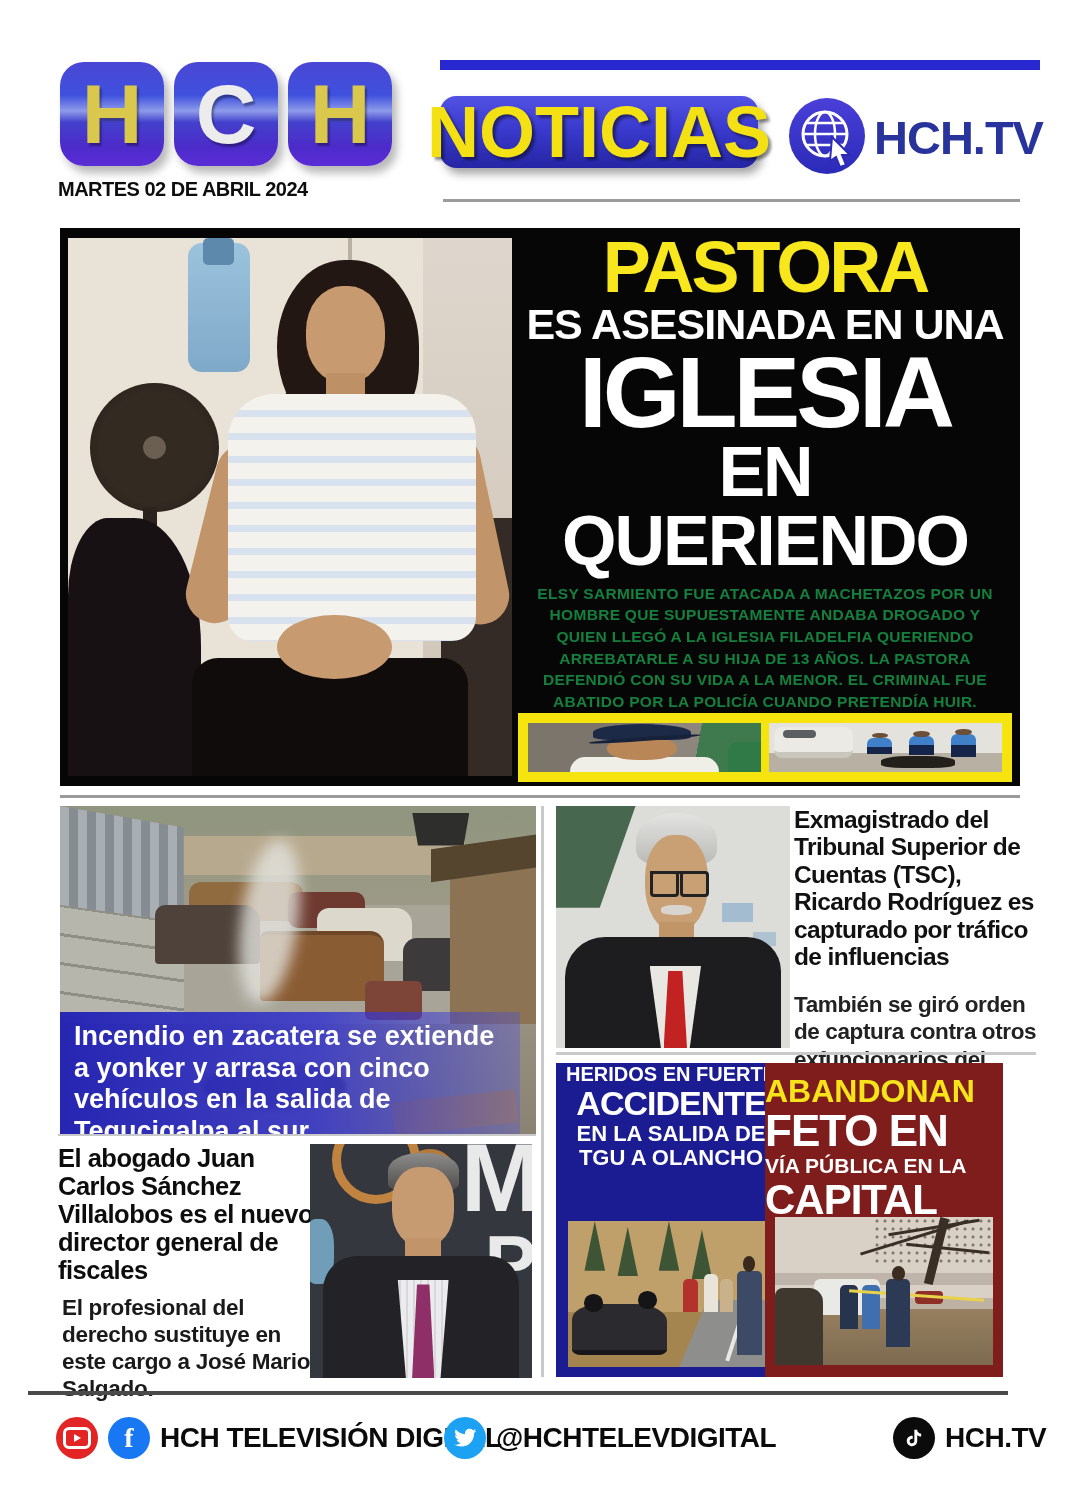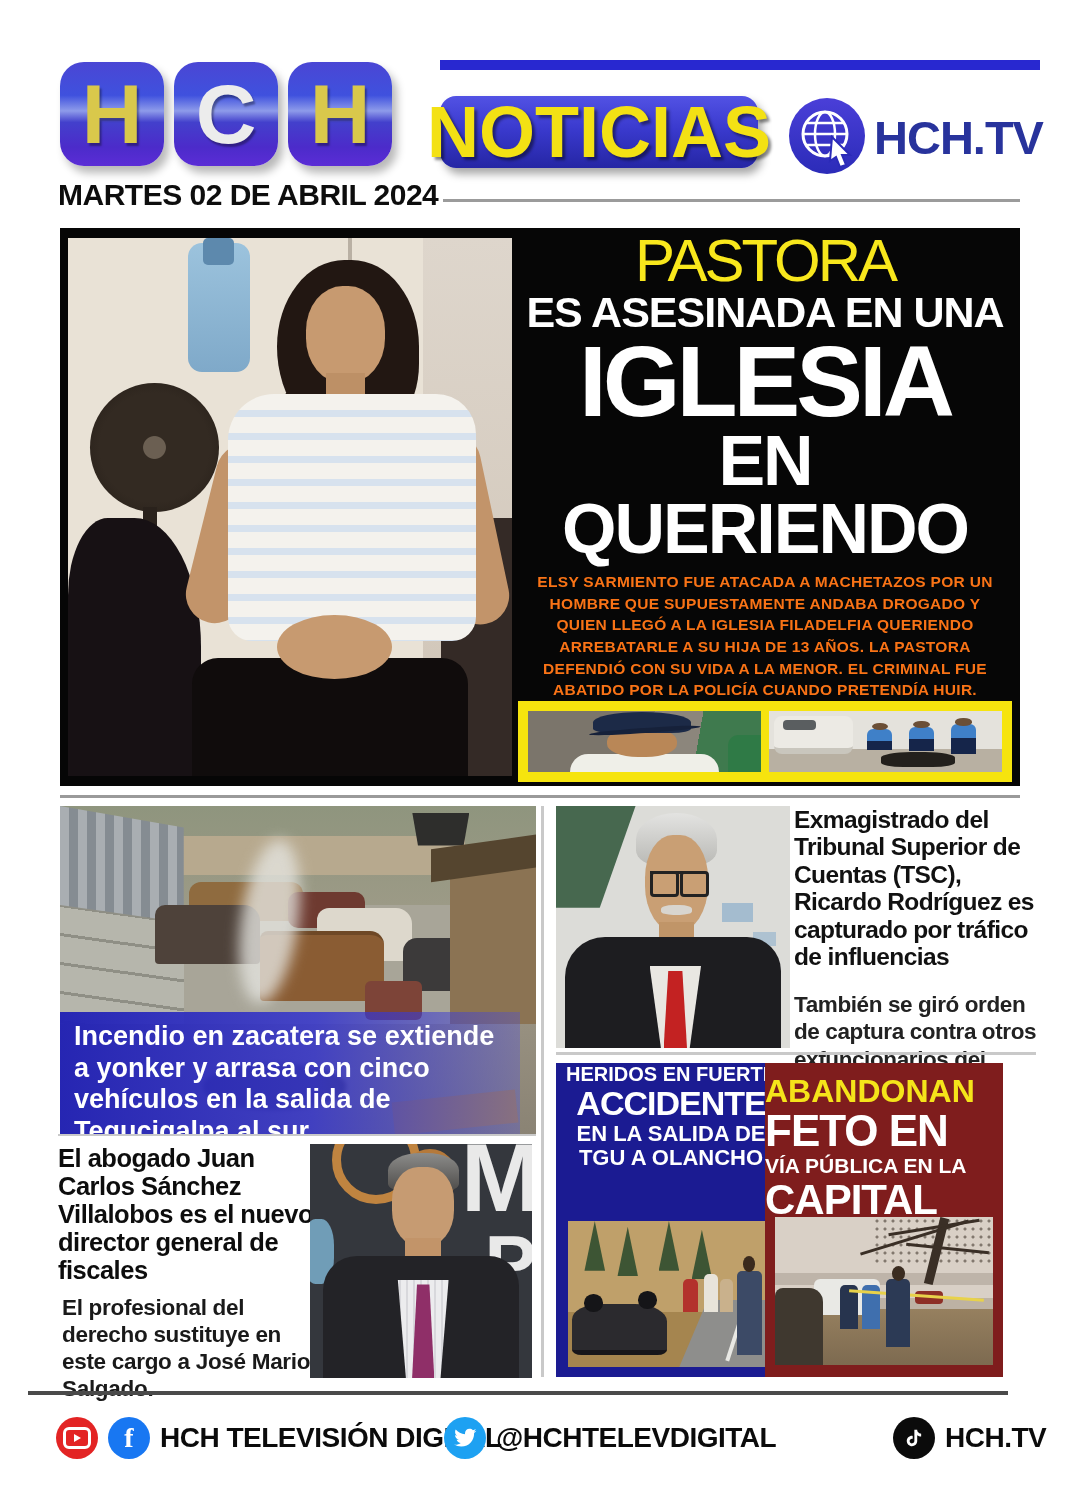--- a/index.html
+++ b/index.html
@@ -8,38 +8,38 @@
   .abs{position:absolute;}
 
   
   .logo-tile{position:absolute;top:62px;width:104px;height:104px;border-radius:24px;
     background:linear-gradient(180deg,#4a46d4 0%,#3f51de 32%,#8e9bea 47%,#4340cc 58%,#4c2bca 82%,#5b2dd6 100%);
     box-shadow:5px 7px 9px rgba(0,0,0,.28);display:flex;align-items:center;justify-content:center;
     font-weight:800;font-size:84px;line-height:1;}
   .tile1{left:60px;} .tile2{left:174px;} .tile3{left:288px;}
   .l-yellow{color:#d9c84b;text-shadow:2px 3px 2px rgba(0,0,0,.35);}
   .l-white{color:#ececec;text-shadow:2px 3px 2px rgba(0,0,0,.35);}
-  .date{left:58px;top:178px;font-size:30px;font-weight:800;color:#0d0d0d;letter-spacing:-.5px;}
+  .date{left:58px;top:178px;font-size:20px;font-weight:800;color:#0d0d0d;letter-spacing:-.5px;}
   .date-rule{left:443px;top:199px;width:577px;height:3px;background:#9b9b9b;}
   .top-rule{left:440px;top:60px;width:600px;height:10px;background:#2828d0;}
   .noticias-badge{left:440px;top:96px;width:318px;height:72px;border-radius:16px;
     background:linear-gradient(180deg,#5252e4 0%,#3a3ace 45%,#2526a4 100%);
     box-shadow:4px 6px 9px rgba(0,0,0,.35);display:flex;align-items:center;justify-content:center;}
   .noticias-text{font-size:72px;font-weight:800;color:#f3e114;text-shadow:3px 3px 3px rgba(0,0,0,.45);letter-spacing:0;}
   .globe-badge{left:788px;top:97px;width:78px;height:78px;}
   .hchtv-label{left:874px;top:110px;font-size:47px;font-weight:800;color:#28339c;letter-spacing:-1px;}
 
   
   .main-block{left:60px;top:228px;width:960px;height:558px;background:#060606;}
   .main-right{position:absolute;left:458px;top:4px;width:494px;height:550px;display:flex;flex-direction:column;align-items:center;text-align:center;}
-  .hl-kicker{font-size:60px;font-weight:400;color:#f8e71c;letter-spacing:-3px;line-height:.98;}
+  .hl-kicker{font-size:72px;font-weight:700;color:#f8e71c;letter-spacing:-3px;line-height:.98;}
   .hl-line2{font-size:43px;font-weight:900;color:#fff;letter-spacing:-1px;line-height:1.02;}
   .hl-line3{font-size:100px;font-weight:900;color:#fff;letter-spacing:-4px;line-height:.92;}
   .hl-line4{font-size:70px;font-weight:900;color:#fff;letter-spacing:-2px;line-height:.98;}
-  .hl-body{margin-top:7px;width:482px;font-size:15.5px;font-weight:700;color:#f97316;line-height:1.4;letter-spacing:.3px;}
+  .hl-body{margin-top:7px;width:482px;font-size:15.5px;font-weight:700;color:#15803d;line-height:1.4;letter-spacing:.3px;}
   .photo-strip{margin-top:auto;width:474px;height:138px;background:#f6e40e;padding:10px;display:flex;gap:8px;}
   .strip-photo{flex:1;position:relative;overflow:hidden;}
 
   
   .photo-pastora{left:8px;top:10px;width:444px;height:538px;background:#e9e2d6;overflow:hidden;}
   .pp-wallshade{position:absolute;right:0;top:0;width:20%;height:100%;background:linear-gradient(180deg,#ded6cc,#cfc4b6);}
   .pp-line{position:absolute;left:63%;top:0;width:4px;height:60%;background:#b9b0a4;}
   .pp-desk{position:absolute;right:0;top:52%;width:16%;height:48%;background:#342a26;}
   .pp-floor{position:absolute;left:0;bottom:0;width:40%;height:16%;background:#d3cdbd;}
   .pp-jug{position:absolute;left:27%;top:1%;width:14%;height:24%;border-radius:14px;background:linear-gradient(180deg,#9cc3dd,#7fa9c9);}

